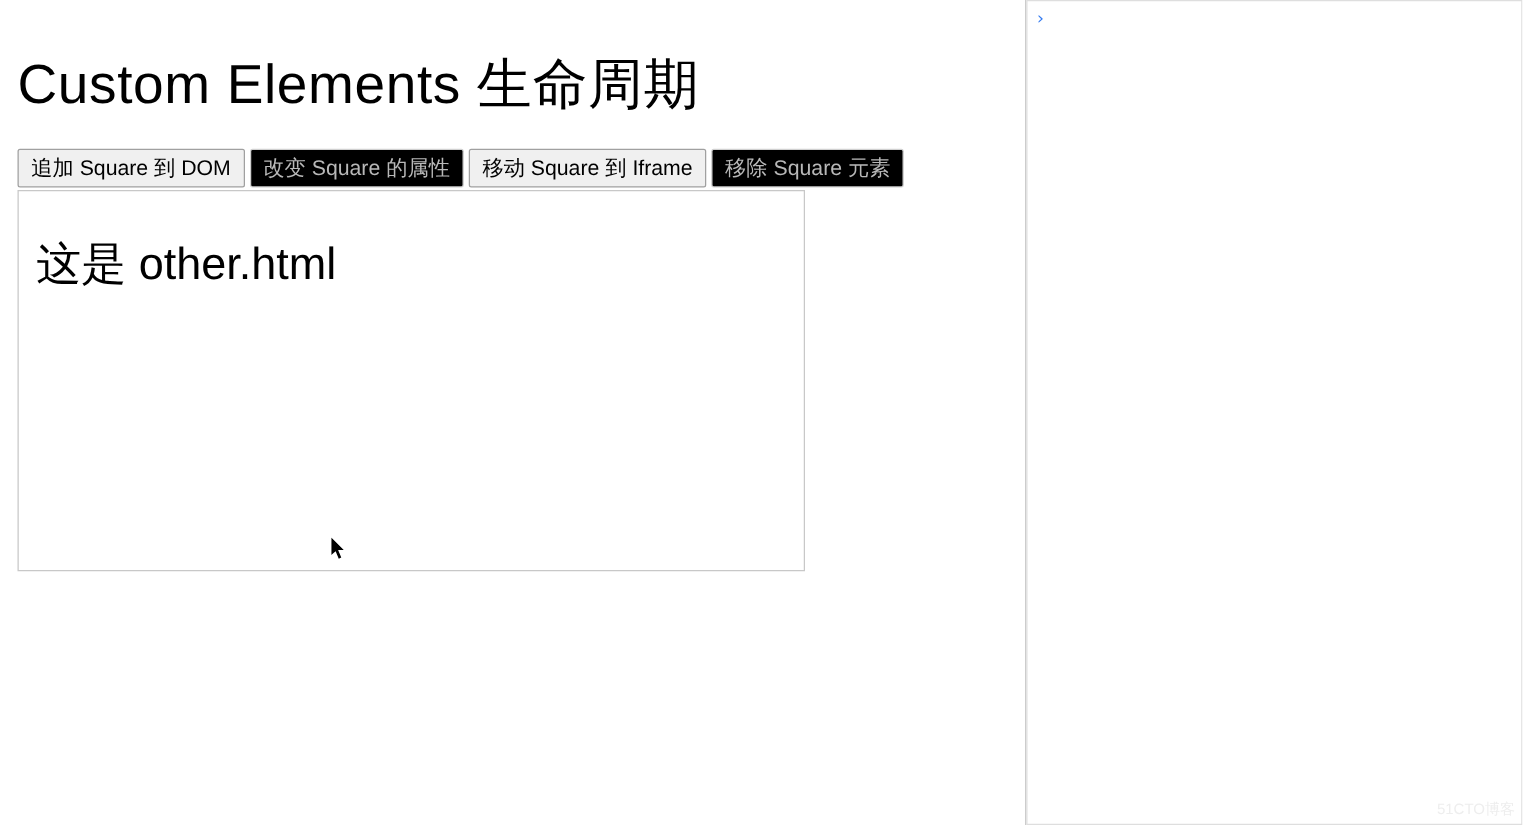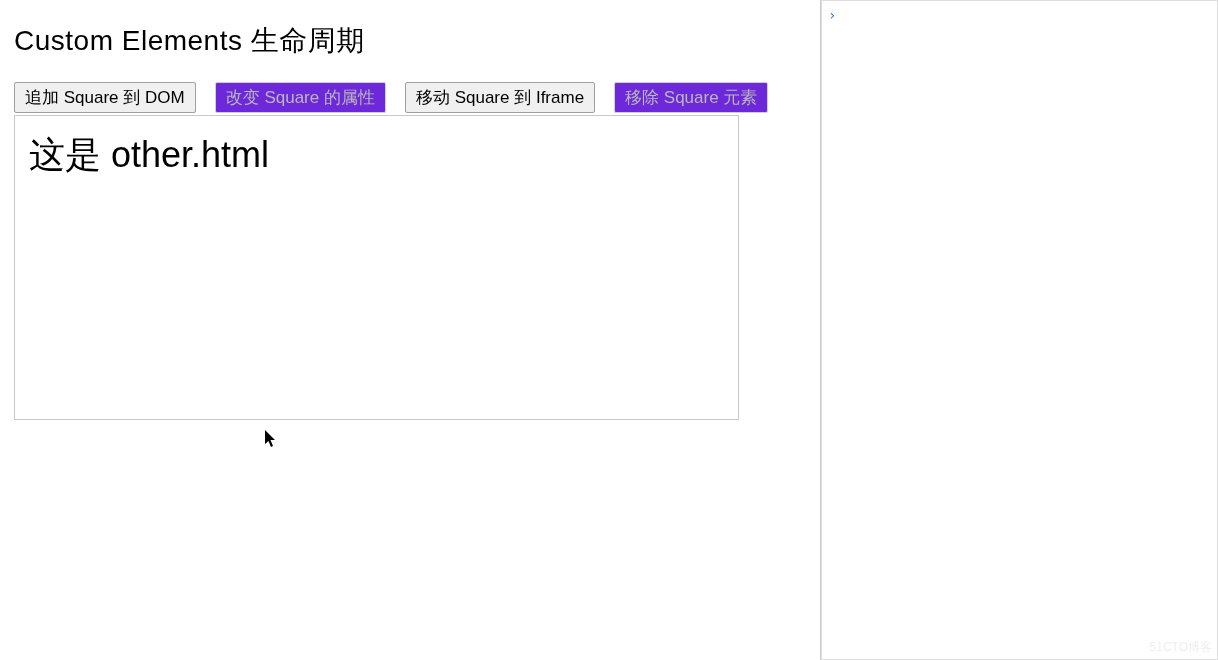--- a/index.html
+++ b/index.html
@@ -35,53 +35,53 @@
     .console-prompt {
       position: absolute;
       top: 6px;
       left: 6px;
       color: #367cf1;
       font-size: 14px;
       font-family: Menlo, Consolas, monospace;
       user-select: none;
     }
     h1.page-title {
-      font-size: 28px;
+      font-size: 44px;
       font-weight: 400;
-      margin: 10px 0 22px 0;
+      margin: 26px 0 22px 0;
       letter-spacing: 0.5px;
       color: #000;
     }
     .button-row {
       display: flex;
-      gap: 15px;
+      gap: 0px;
       margin-bottom: 2px;
     }
     .btn {
       font-size: 17px;
       padding: 3px 10px;
       border: 1px solid #a0a0a0;
       background: #f0f0f0;
       cursor: pointer;
       font-family: inherit;
       margin-right: 4px;
       border-radius: 2px;
     }
     .btn[disabled] {
       color: #b8b8b8;
       border-color: #d0d0d0;
-      background: #6d28d9;
+      background: #000000;
       cursor: default;
     }
     .iframe-box {
       border: 1px solid #c8c8c8;
-      width: 725px;
+      width: 630px;
       height: 305px;
       margin-top: 0px;
-      padding: 7px 14px;
+      padding: 26px 14px;
       background: #ffffff;
     }
     .iframe-content-title {
       font-size: 36px;
       font-weight: 400;
       margin: 8px 0 0 0;
       color: #000;
     }
     .cursor-arrow {
       position: absolute;

